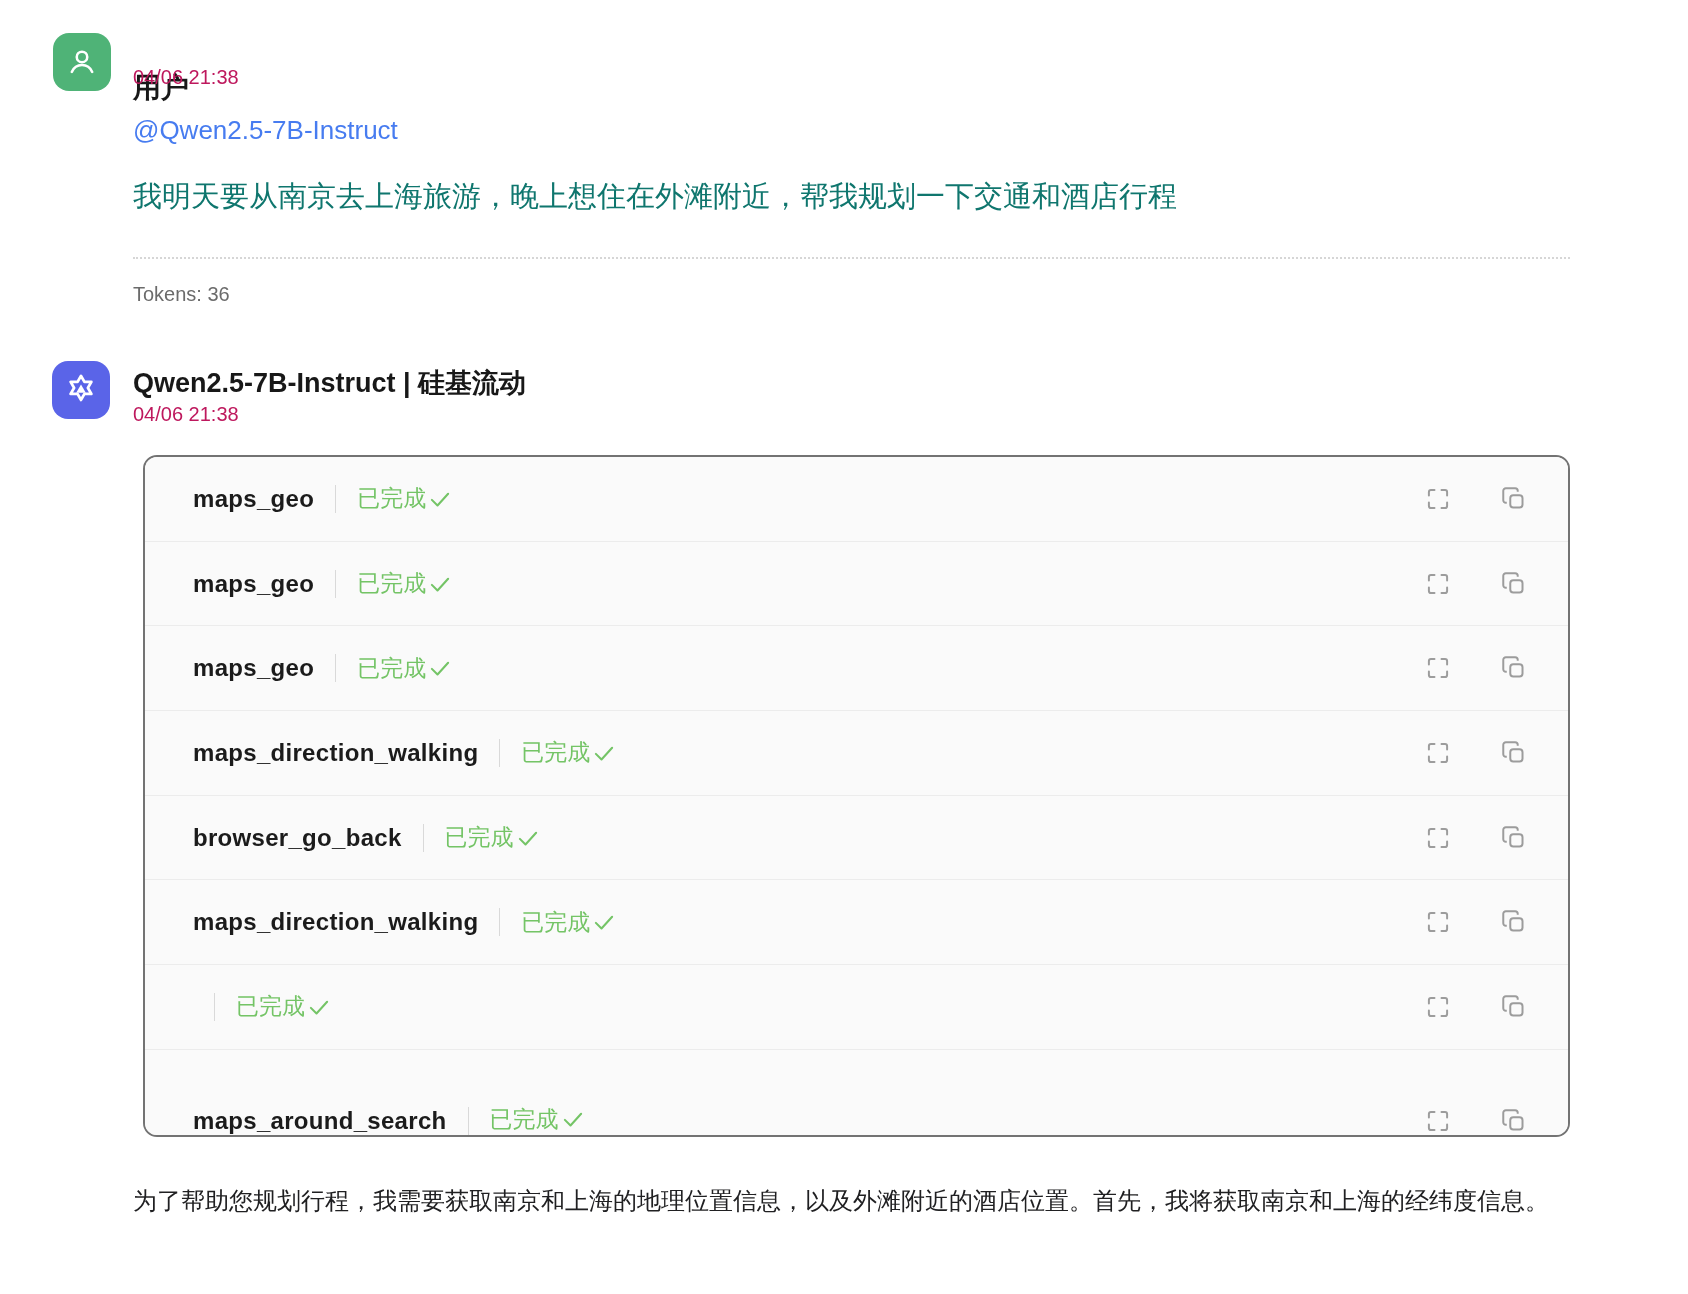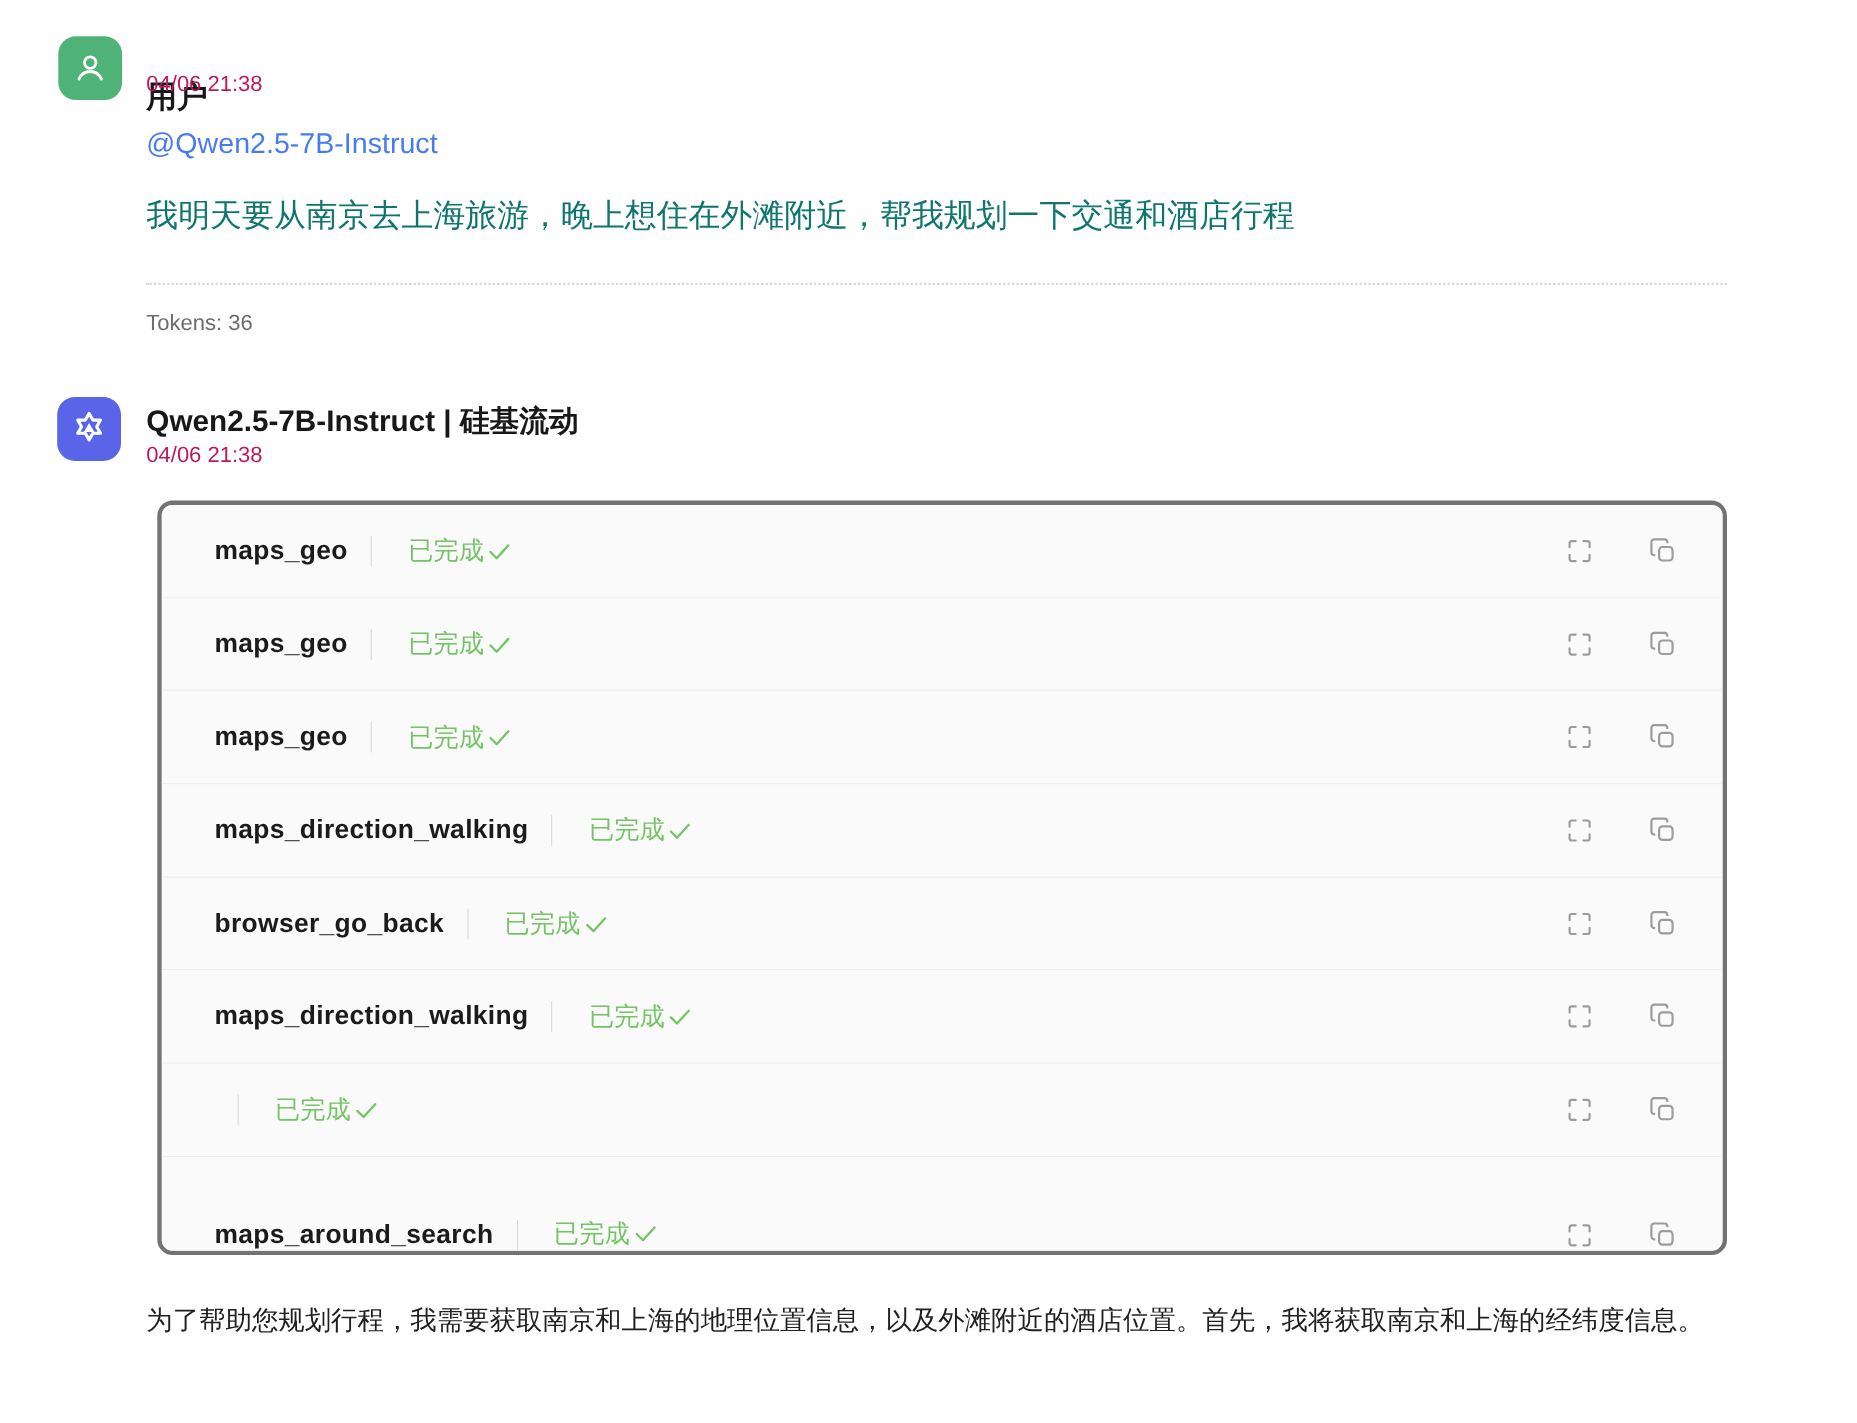--- a/index.html
+++ b/index.html
@@ -24,27 +24,27 @@
 
   .mention { position:absolute; left:133px; top:115px; font-size:26px; color:#477CF0; cursor:pointer; }
   .user-text { position:absolute; left:133px; top:179px; font-size:29px; color:#0f766e; line-height:34px; }
 
   .dotted-divider { position:absolute; left:133px; top:257px; width:1437px; height:0;
                     border-top:2px dotted #d6d6d6; }
   .tokens { position:absolute; left:133px; top:283px; font-size:20px; color:#6b6b6b; }
 
   
   .tool-block { position:absolute; left:143px; top:455px; width:1427px;
-                background:#fafafa; border:4px solid #737373; border-radius:14px; overflow:hidden; }
+                background:#fafafa; border:2px solid #737373; border-radius:14px; overflow:hidden; }
   .tool-row { height:84.7px; display:flex; align-items:center;
               padding:0 40px 0 48px; border-bottom:1px solid #ececec; background:#fafafa; }
   .tool-row:last-child { border-bottom:none;align-items:flex-end; }
   .tool-name { font-size:24px; font-weight:600; color:#1b1b1b; letter-spacing:.3px; }
   .tool-sep { width:1px; height:28px; background:#d9d9d9; margin:0 21px; flex:none; }
-  .tool-status { display:flex; align-items:center; gap:1px; font-size:23px; color:#74C466;margin-left:12px; }
+  .tool-status { display:flex; align-items:center; gap:1px; font-size:23px; color:#74C466; }
   .check-svg { width:26px; height:26px; fill:none; stroke:#74C466; stroke-width:1.9;
                stroke-linecap:round; stroke-linejoin:round; }
   .row-actions { margin-left:auto; display:flex; align-items:center; gap:48px; }
   .icon-btn { width:28px; height:28px; display:flex; align-items:center; justify-content:center; cursor:pointer; }
   .icon-btn svg { width:28px; height:28px; fill:none; stroke:#9c9c9c; stroke-width:1.7; }
 
   .assistant-text { position:absolute; left:133px; top:1180px; width:1452px;
                     font-size:24px; color:#202022; line-height:42px;
                     word-break:break-all; overflow-wrap:anywhere; }
 </style>

